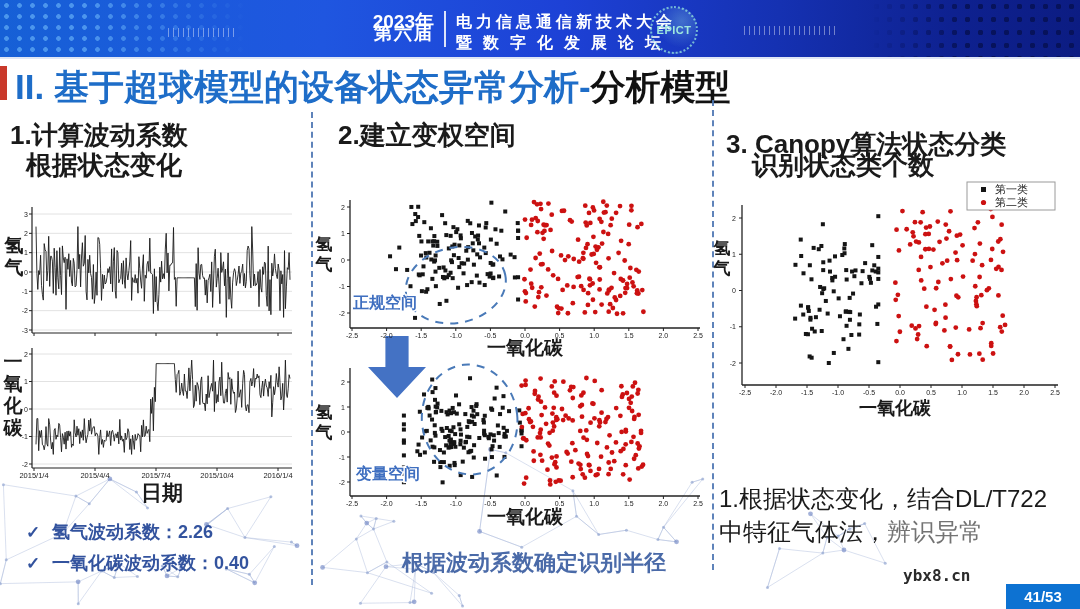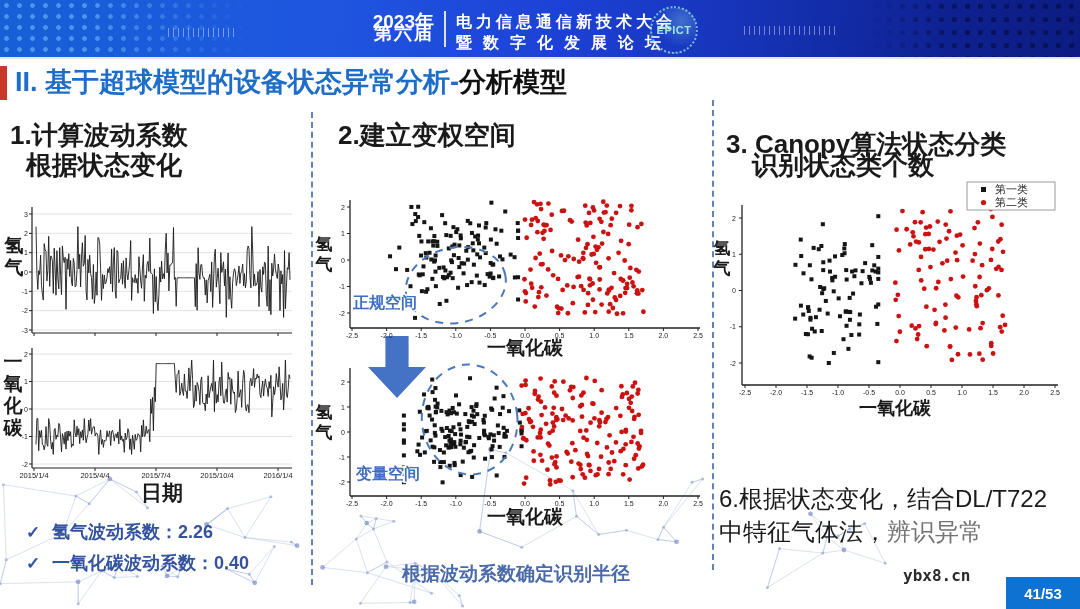--- a/index.html
+++ b/index.html
@@ -22,40 +22,40 @@
   .hdr-session{position:absolute;left:346px;top:21px;width:88px;text-align:right;color:#fff;font-size:18px;font-weight:bold;letter-spacing:2px;}
   .hdr-divider{position:absolute;left:444px;top:11px;width:2px;height:36px;background:rgba(255,255,255,.85);}
   .hdr-l1{position:absolute;left:456px;top:12px;color:#fff;font-size:16px;font-weight:bold;letter-spacing:4px;white-space:nowrap;}
   .hdr-l2{position:absolute;left:456px;top:33px;color:#fff;font-size:16px;font-weight:bold;letter-spacing:11px;white-space:nowrap;}
   .epict{position:absolute;left:650px;top:6px;width:44px;height:44px;border:2px dotted rgba(150,230,220,.75);
          border-radius:50%;display:flex;align-items:center;justify-content:center;color:#9fe8de;
          font-size:11px;font-weight:bold;letter-spacing:.5px;
          background:radial-gradient(circle at 68% 30%,rgba(160,240,230,.30),transparent 62%);}
   
   .title-accent{position:absolute;left:0;top:66px;width:7px;height:34px;background:#c9392b;}
-  #slide-title{position:absolute;left:15px;top:64px;font-size:27px;font-weight:bold;white-space:nowrap;}
+  #slide-title{position:absolute;left:15px;top:64px;font-size:35px;font-weight:bold;white-space:nowrap;}
   #slide-title .hl{color:#1e6dc8;} #slide-title .rest{color:#111;}
   
   .vdash{position:absolute;width:0;border-left:2px dashed #4d76b3;opacity:.9;}
   #div1{left:311px;top:112px;height:473px;}
   #div2{left:712px;top:100px;height:470px;}
   
   .heading{position:absolute;color:#1a1a1a;font-size:26px;font-weight:600;white-space:nowrap;}
   .bullet{position:absolute;left:26px;color:#33539e;font-size:18px;font-weight:600;white-space:nowrap;}
   .bullet .chk{display:inline-block;width:26px;font-size:17px;}
-  #caption2{position:absolute;left:402px;top:548px;color:#4a6aa8;font-size:19px;font-weight:600;white-space:nowrap;margin-top:13px;}
+  #caption2{position:absolute;left:402px;top:548px;color:#4a6aa8;font-size:22px;font-weight:600;white-space:nowrap;}
   #item4{position:absolute;left:719px;top:482px;font-size:24px;font-weight:500;color:#1a1a1a;line-height:33px;white-space:nowrap;}
   #item4 .alert{color:#737373;}
   
   #big-arrow{position:absolute;left:368px;top:336px;width:58px;height:62px;background:#4472c4;
      clip-path:polygon(30% 0,70% 0,70% 50%,100% 50%,50% 100%,0 50%,30% 50%);}
   
   #watermark{position:absolute;left:903px;top:566px;font-family:"DejaVu Sans Mono",monospace;
      font-size:16px;font-weight:bold;color:#2b2b2b;}
-  #page-badge{position:absolute;right:0;bottom:0;width:74px;height:32px;background:#0d72d2;color:#fff;
+  #page-badge{position:absolute;right:0;bottom:0;width:74px;height:25px;background:#0d72d2;color:#fff;
      font-size:15px;font-weight:bold;display:flex;align-items:center;justify-content:center;}
   
   #mesh-layer,#charts-layer{position:absolute;left:0;top:0;pointer-events:none;}
   #charts-layer text{font-family:"Liberation Sans",sans-serif;}
 </style>
 </head>
 <body>
 
 <div id="slide">
 
@@ -310,21 +310,21 @@
     <span class="chk">✓</span><span>一氧化碳波动系数：0.40</span>
   </div>
 
   <div class="heading" style="left:338px;top:118px;">2.建立变权空间</div>
   <div id="big-arrow"></div>
   <div id="caption2">根据波动系数确定识别半径</div>
 
   <div class="heading" style="left:726px;top:118px;margin-top:9px;">3. Canopy算法状态分类</div>
   <div class="heading" style="left:752px;top:148px;">识别状态类个数</div>
   <div id="item4">
-    <div>6.根据状态变化，结合DL/T722</div>
+    <div>1.根据状态变化，结合DL/T722</div>
     <div><span>中特征气体法，</span><span class="alert">辨识异常</span></div>
   </div>
 
   <svg id="charts-layer" width="1080" height="609">
       <g>
         <line x1="32" x2="292" y1="214" y2="214" stroke="#e2e2e2" stroke-width="1"></line>
         <line x1="32" x2="292" y1="233.33333333333334" y2="233.33333333333334" stroke="#e2e2e2" stroke-width="1"></line>
         <line x1="32" x2="292" y1="252.66666666666666" y2="252.66666666666666" stroke="#e2e2e2" stroke-width="1"></line>
         <line x1="32" x2="292" y1="272" y2="272" stroke="#e2e2e2" stroke-width="1"></line>
         <line x1="32" x2="292" y1="291.3333333333333" y2="291.3333333333333" stroke="#e2e2e2" stroke-width="1"></line>

